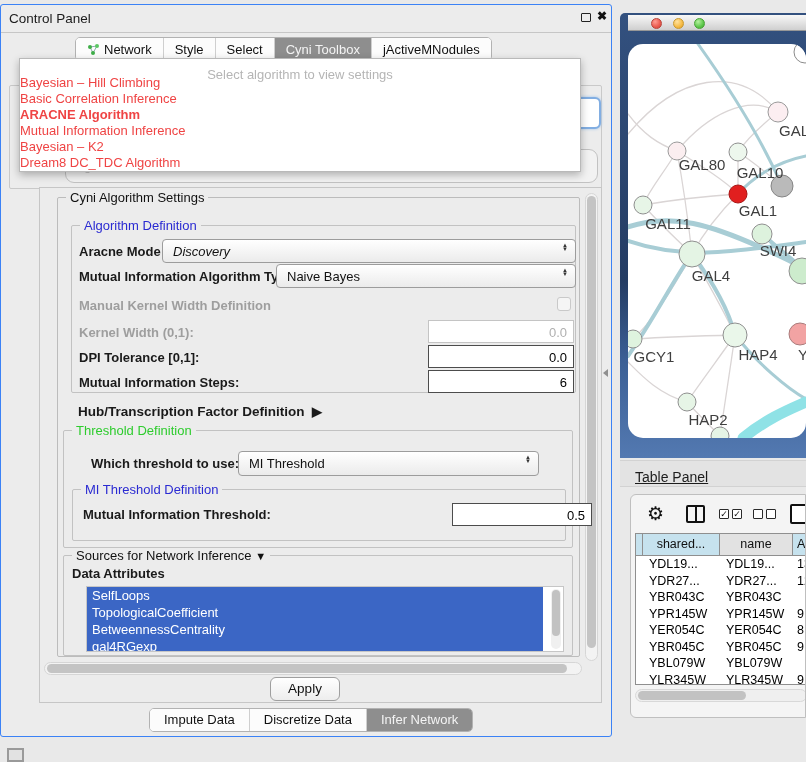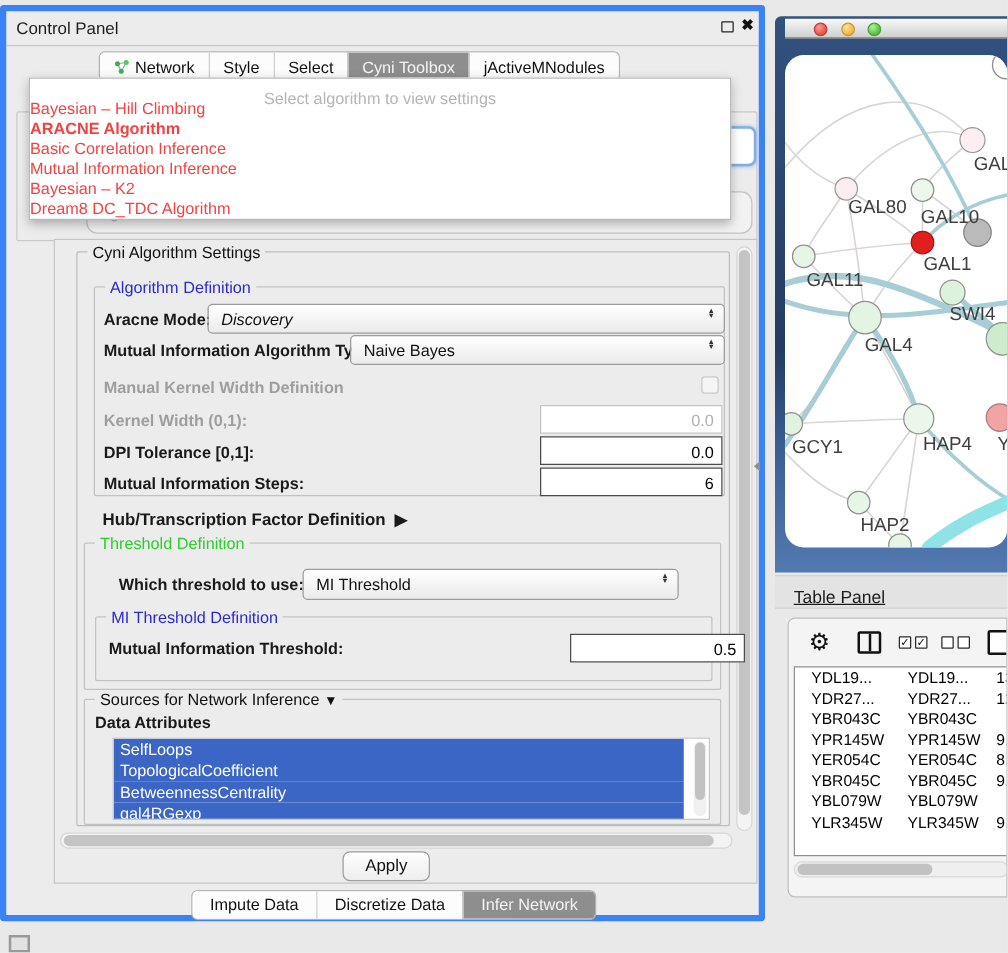--- a/index.html
+++ b/index.html
@@ -2,21 +2,21 @@
 <html><head>
 <meta charset="utf-8">
 <style>
   * { margin:0; padding:0; box-sizing:border-box; }
   html,body { width:806px; height:762px; }
   body { font-family:"Liberation Sans", sans-serif; background:#e9e9e9; overflow:hidden; }
   .screen { position:relative; width:806px; height:762px; background:#e9e9e9; }
 
   
   .control-panel { position:absolute; left:0; top:4px; width:612px; height:733px;
-    background:#ececec; border:5px solid #3b82f6; border-radius:3px; }
+    background:#ececec; border:1px solid #3b82f6; border-radius:3px; }
   .cp-titlebar { position:absolute; left:0; top:0; right:0; height:28px; border-bottom:1px solid #c6c6c6; }
   .cp-title { position:absolute; left:8px; top:6px; font-size:13.5px; color:#1c1c1c; }
   .float-icon { position:absolute; right:20px; top:8px; width:10px; height:9px; border:1.6px solid #222; border-radius:1px; }
   .close-icon { position:absolute; right:4px; top:4px; font-size:12px; font-weight:bold; color:#111; }
 
   .cp-tabbar { position:absolute; left:74px; top:32px; display:flex; border:1px solid #b2b2b2;
     border-radius:5px; background:#fcfcfc; overflow:hidden; height:24px; }
   .cp-tab { display:flex; align-items:center; gap:4px; padding:0 11px; font-size:13px; color:#111;
     border-left:1px solid #cfcfcf; background:#fcfcfc; }
   .cp-tab:first-child { border-left:none; }
@@ -177,22 +177,22 @@
     <div class="inference-group"></div>
     <div class="focus-combo"></div>
     <div class="dataset-combo">
       <span>galFiltered.sif default node</span>
     </div>
 
     <div class="algo-popup">
       <div class="popup-placeholder">Select algorithm to view settings</div>
       <div id="popup-items">
           <div class="popup-item">Bayesian – Hill Climbing</div>
+          <div class="popup-item">Basic Correlation Inference</div>
           <div class="popup-item bold">ARACNE Algorithm</div>
-          <div class="popup-item">Basic Correlation Inference</div>
           <div class="popup-item">Mutual Information Inference</div>
           <div class="popup-item">Bayesian – K2</div>
           <div class="popup-item">Dream8 DC_TDC Algorithm</div>
         </div>
     </div>
 
     <div class="settings-scroll">
       <div class="vscrollbar">
           <div class="thumb"></div>
         </div>
@@ -370,20 +370,26 @@
         <span class="cb">✓</span>
       </div>
       <div class="cbpair" style="left:122px;">
         <span class="cb"></span>
         <span class="cb"></span>
       </div>
       <span class="doc-icon"></span>
     </div>
 
     <div class="grid">
+      <div class="ghead">
+        <div class="hcell hc0"></div>
+        <div class="hcell hc1">shared...</div>
+        <div class="hcell hc2">name</div>
+        <div class="hcell hc3">A</div>
+      </div>
       <div id="table-rows">
           <div class="trow">
             <div class="tcell c0">YDL19...</div>
             <div class="tcell c1">YDL19...</div>
             <div class="tcell c2">13</div>
           </div>
           <div class="trow">
             <div class="tcell c0">YDR27...</div>
             <div class="tcell c1">YDR27...</div>
             <div class="tcell c2">12</div>

